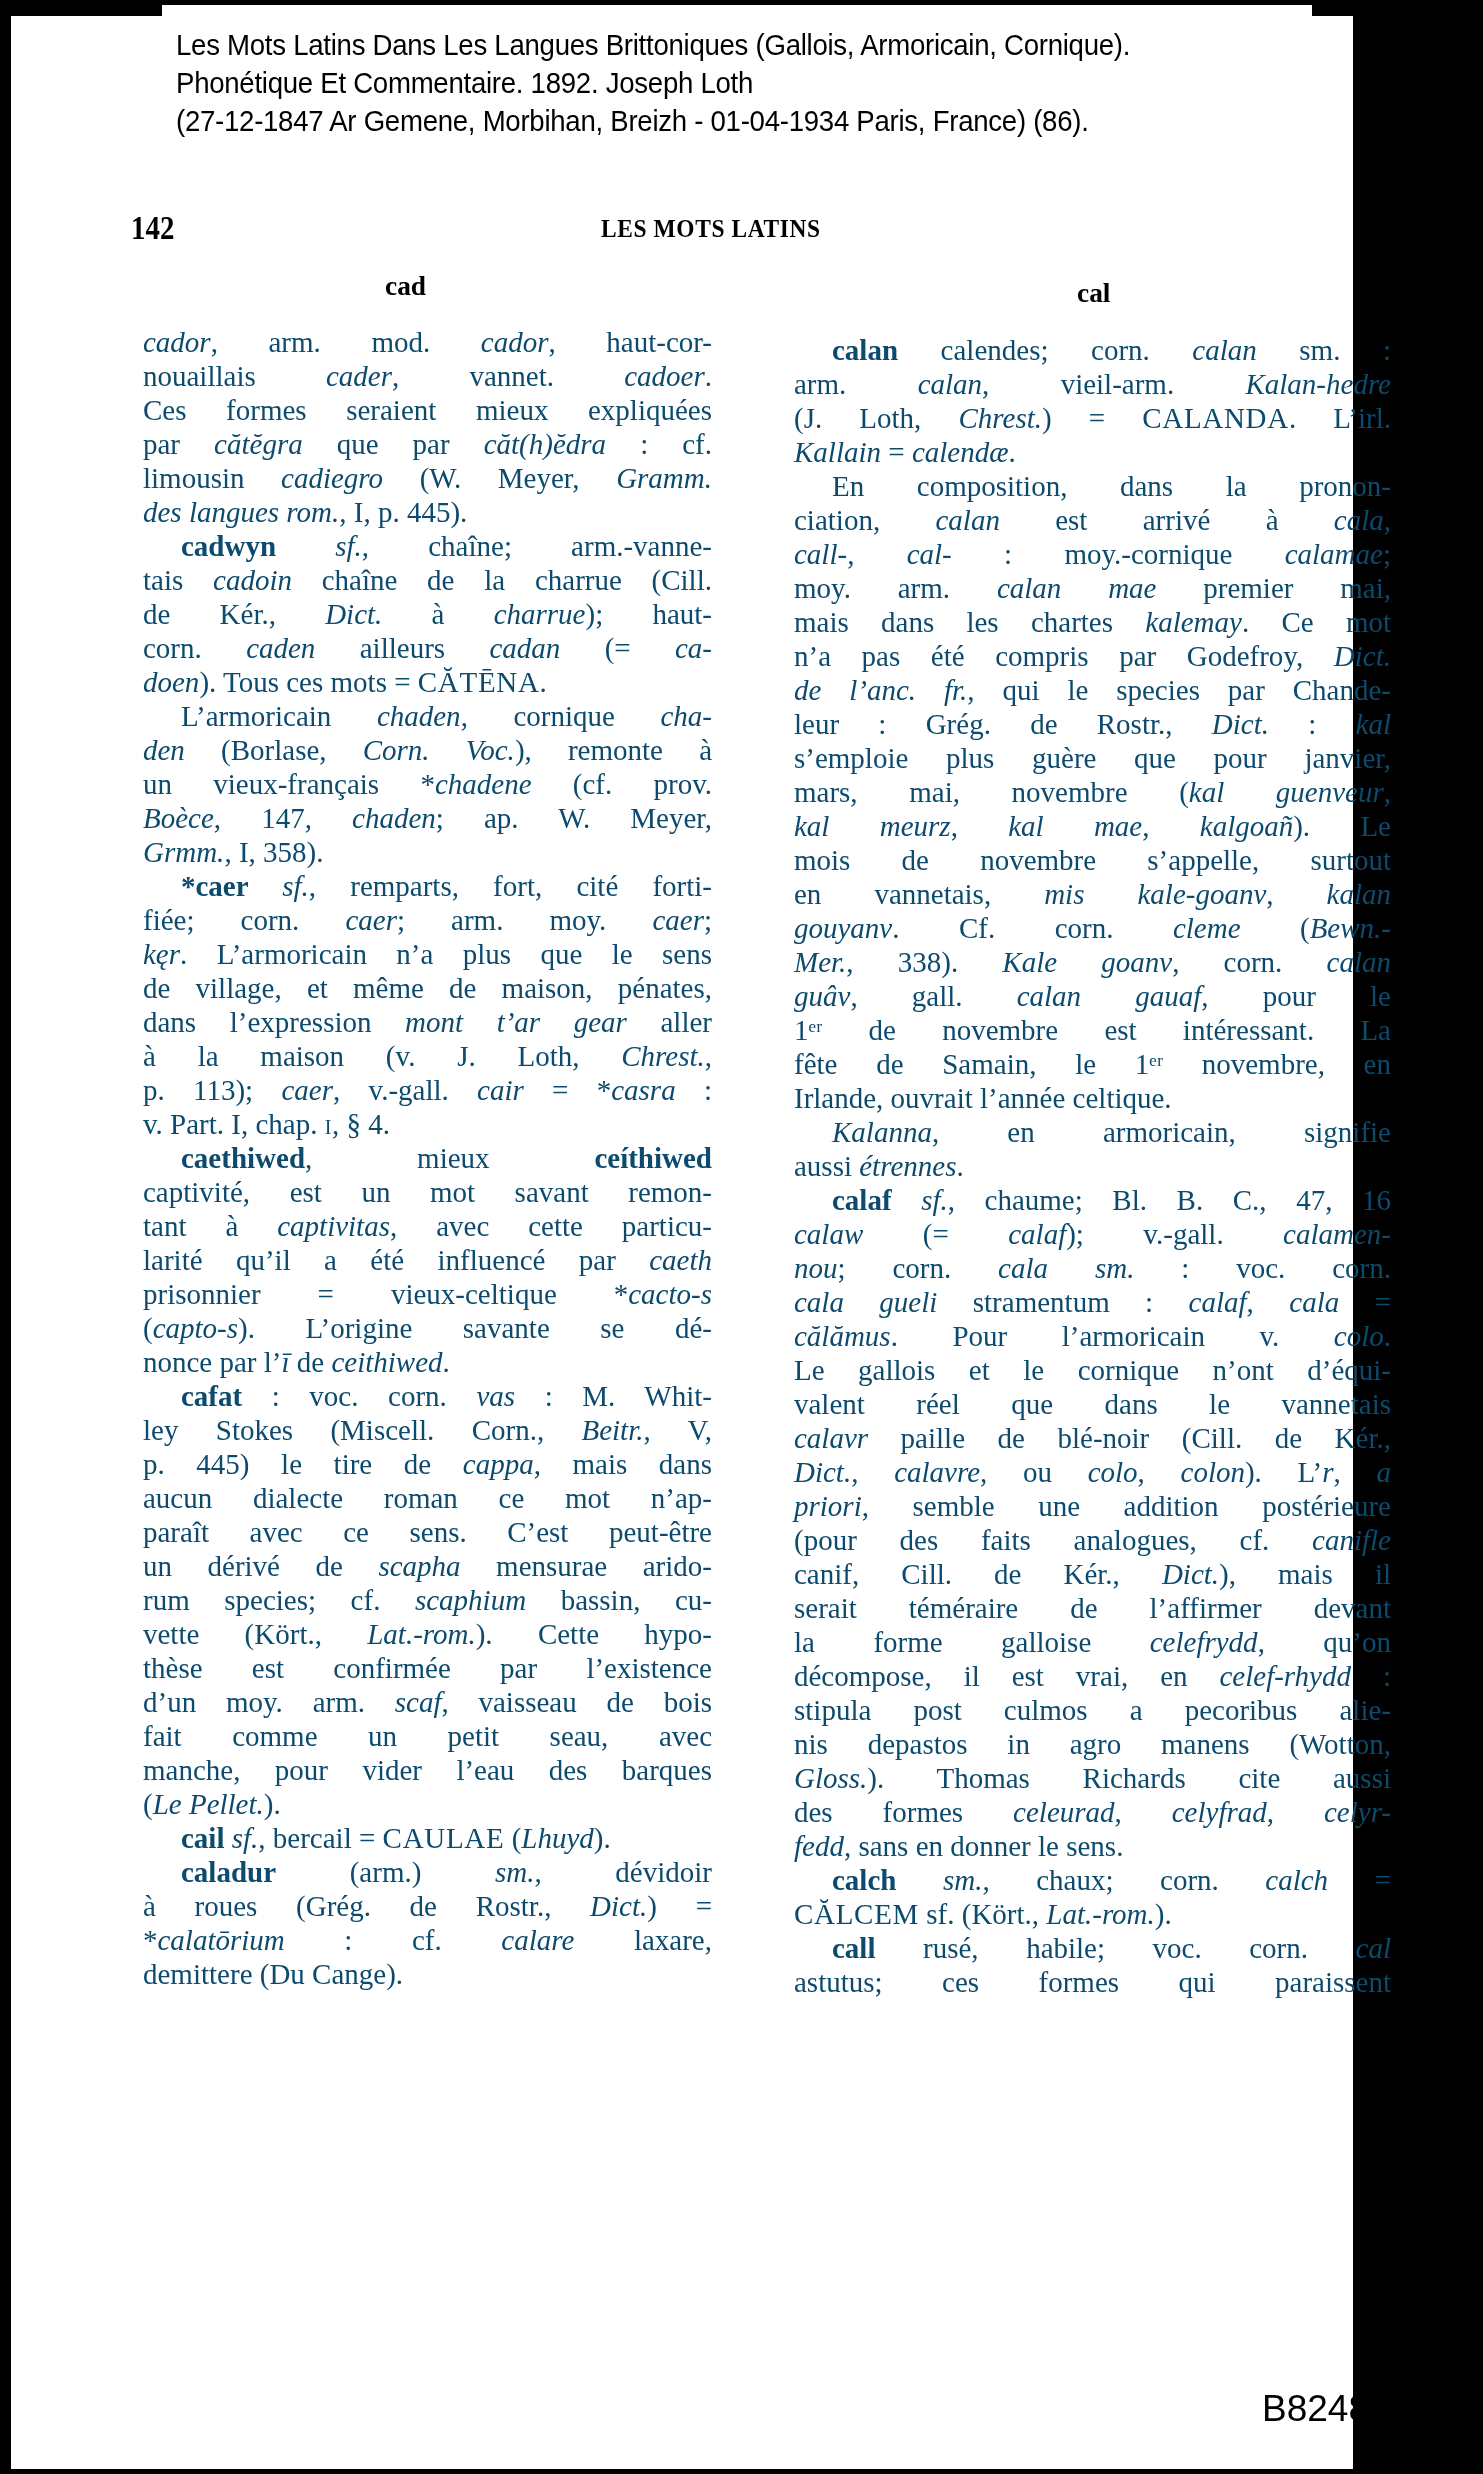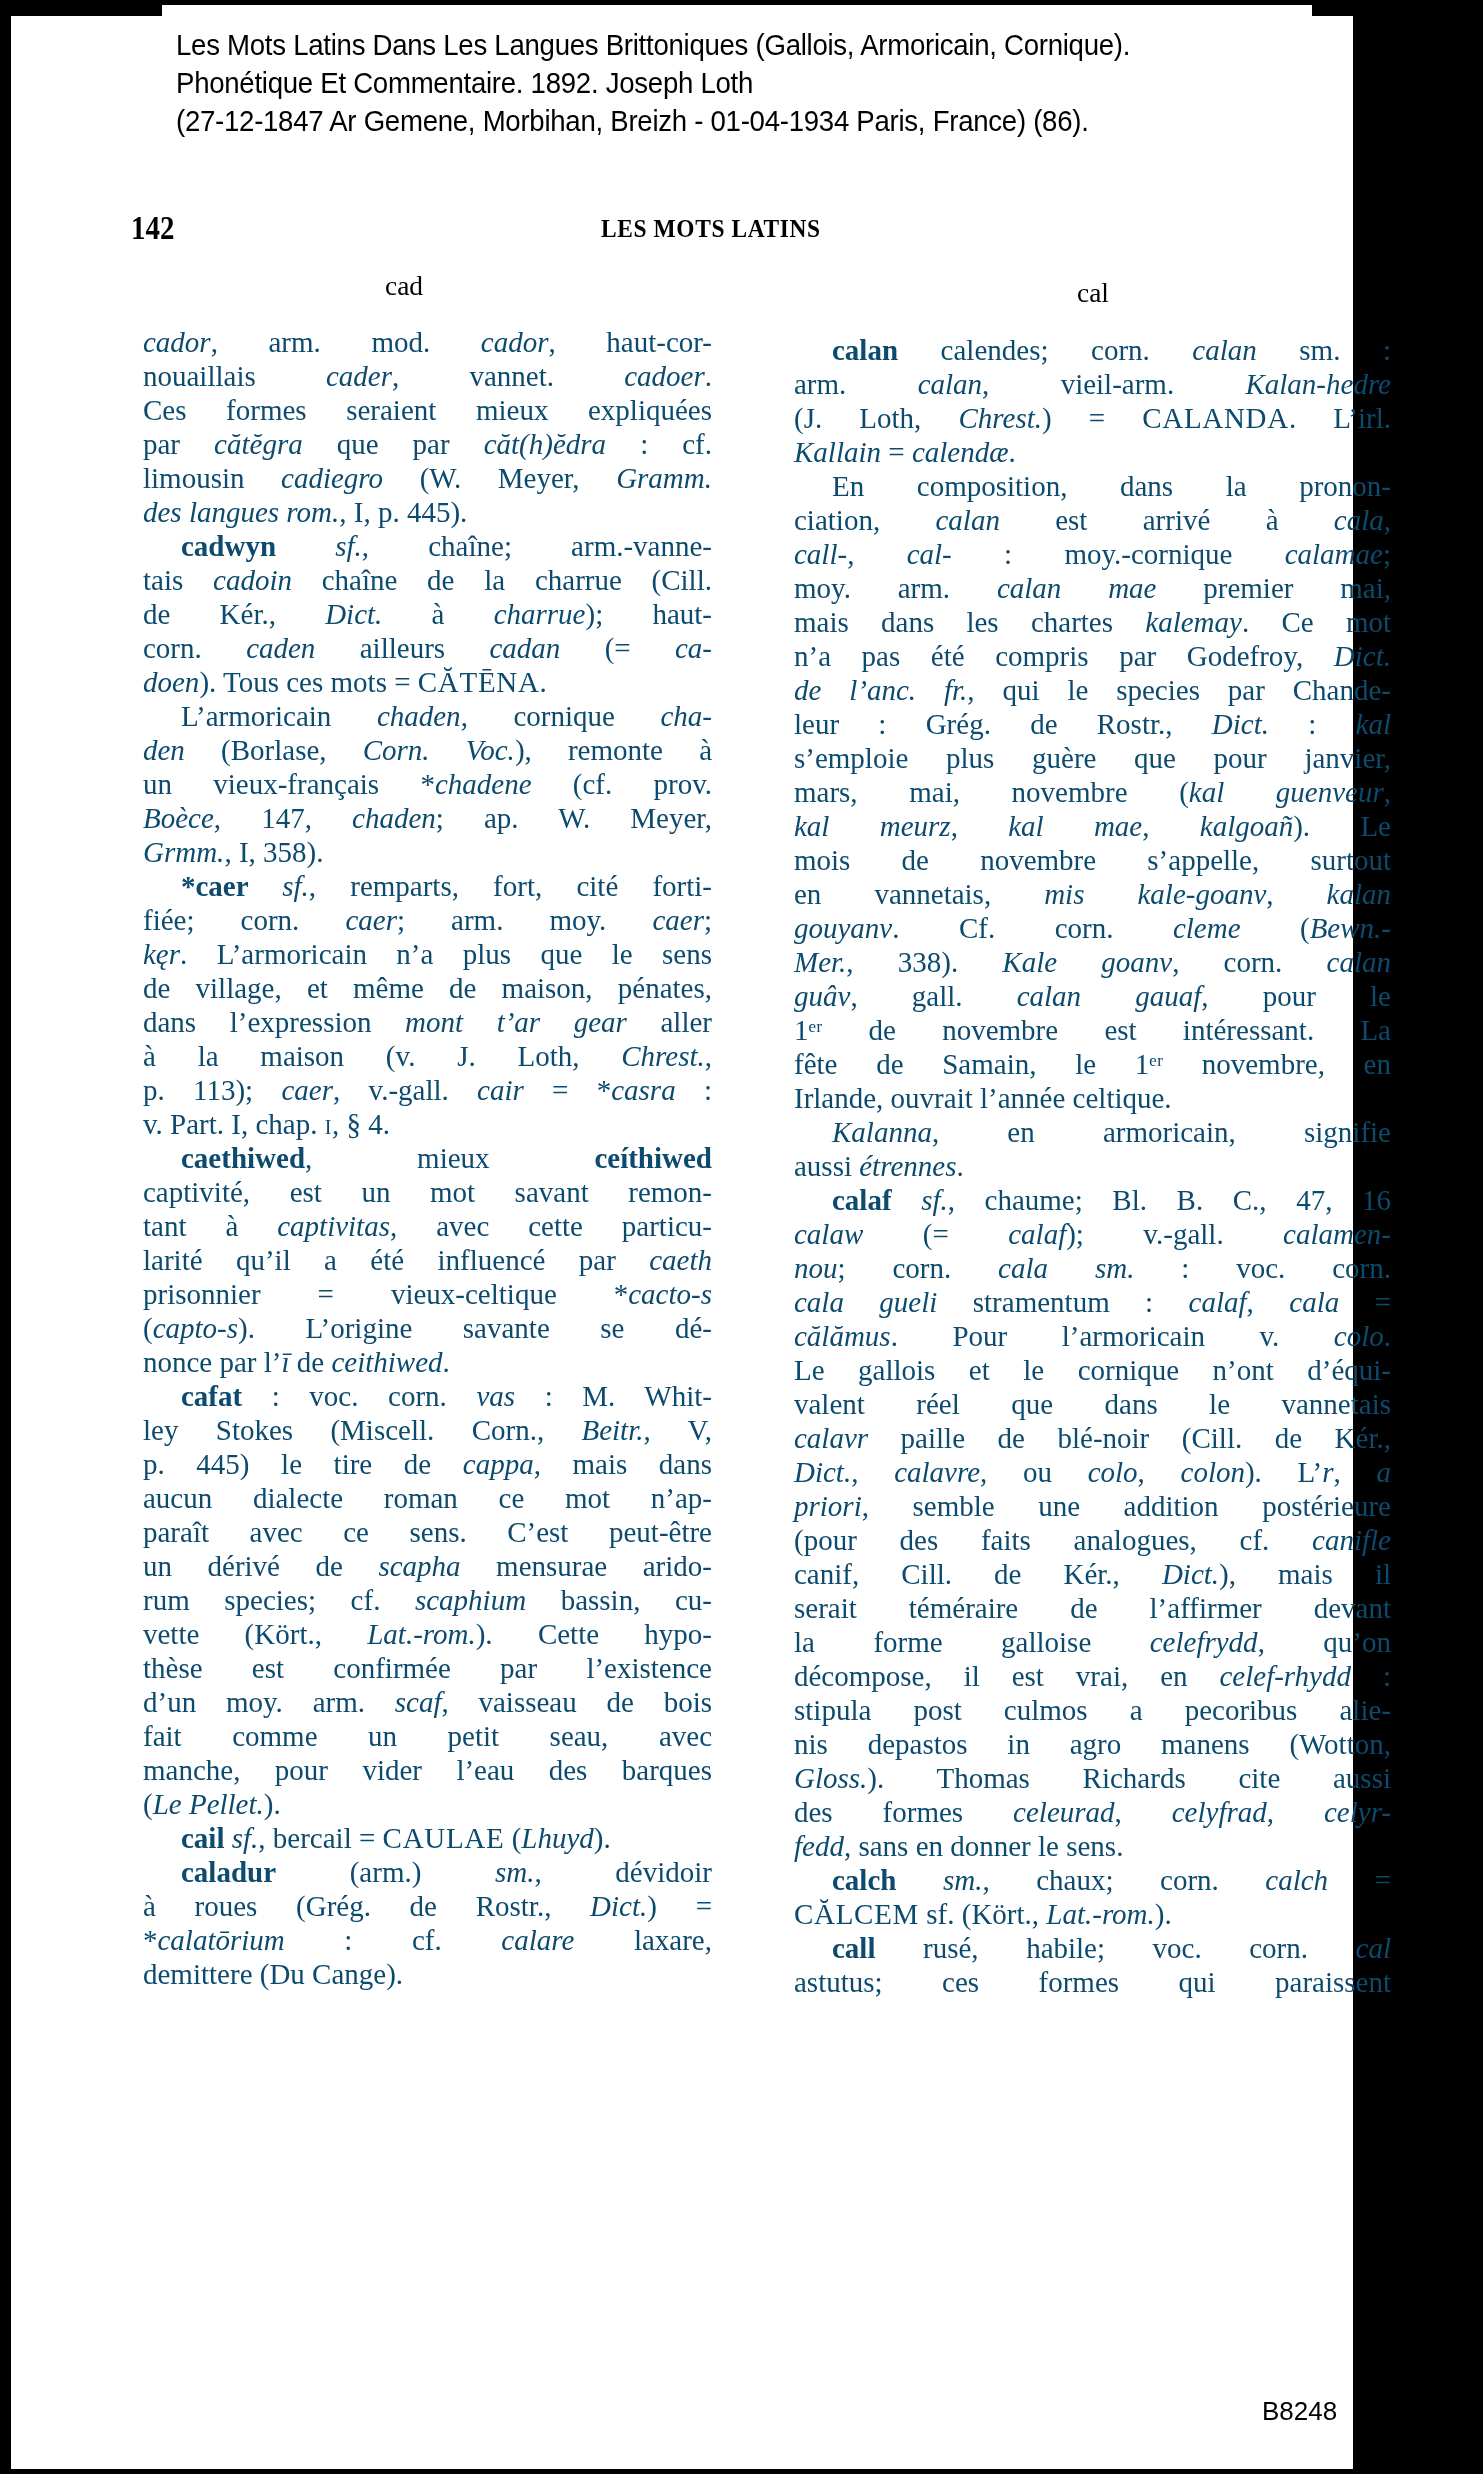--- a/index.html
+++ b/index.html
@@ -20,41 +20,41 @@
     position: absolute; left: 120px; top: 204px;
     font-family: "Liberation Serif", serif; font-weight: bold; font-size: 34px;
     transform: scaleX(0.85); transform-origin: left top;
   }
   .running-head {
     position: absolute; left: 590px; top: 209px;
     font-family: "Liberation Serif", serif; font-weight: bold; font-size: 26px;
     letter-spacing: 0.7px; transform: scaleX(0.9); transform-origin: left top;
   }
   .col-head {
-    position: absolute; font-family: "Liberation Serif", serif; font-weight: normal; font-size: 27.4px;
+    position: absolute; font-family: "Liberation Serif", serif; font-weight: bold; font-size: 27.4px;
   }
   .col-head.left { left: 374px; top: 266px; }
   .col-head.right { left: 1066px; top: 273px; }
   .column {
     position: absolute; font-family: "Liberation Serif", serif; font-size: 29px; color: #0c4a6e;
   }
   .column.left { left: 132px; top: 320px; width: 569px; }
   .column.right { left: 783px; top: 328px; width: 597px; }
   .line {
     display: block; height: 34px; line-height: 34px; white-space: nowrap;
     text-align: justify; text-align-last: justify; overflow: visible;
   }
   .line.indent { padding-left: 38px; }
   .line.last { text-align-last: left; }
   .b { font-weight: bold; }
   .i { font-style: italic; }
   .sc { font-variant: small-caps; letter-spacing: 0.7px; }
   .catalog {
     position: absolute; left: 1251px; top: 2383px;
-    font-family: "Liberation Sans", sans-serif; font-size: 26px; margin-top: 8px;
+    font-family: "Liberation Sans", sans-serif; font-size: 37px;
   }
 </style>
 </head>
 <body>
 
 <div class="sheet">
   <div class="top-notch-left"></div>
   <div class="top-notch-right"></div>
 
   <div class="header-block">

